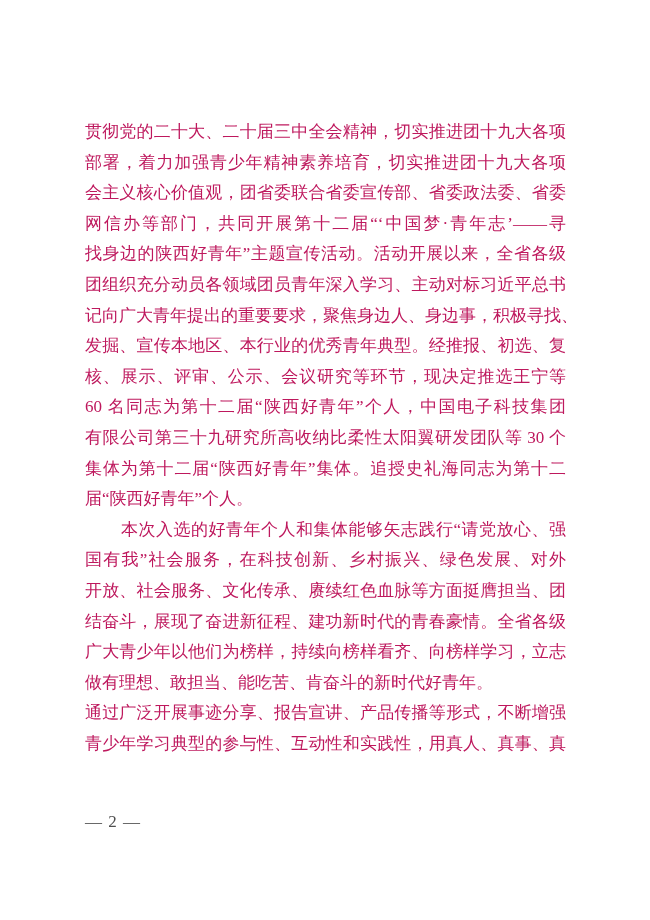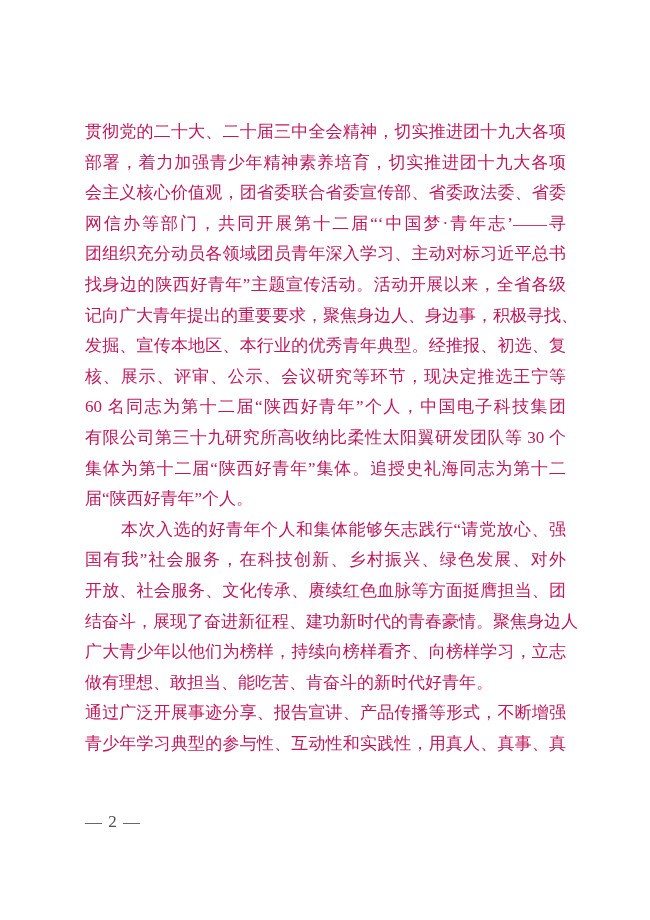--- a/index.html
+++ b/index.html
@@ -51,32 +51,32 @@
 </style>
 </head>
 <body>
 
 <div class="page">
   <div class="doc-body">
       <div class="line">贯彻党的二十大、二十届三中全会精神，切实推进团十九大各项</div>
       <div class="line">部署，着力加强青少年精神素养培育，切实推进团十九大各项</div>
       <div class="line">会主义核心价值观，团省委联合省委宣传部、省委政法委、省委</div>
       <div class="line">网信办等部门，共同开展第十二届“‘中国梦·青年志’——寻</div>
+      <div class="line">找身边的陕西好青年”主题宣传活动。活动开展以来，全省各级</div>
       <div class="line">团组织充分动员各领域团员青年深入学习、主动对标习近平总书</div>
-      <div class="line">找身边的陕西好青年”主题宣传活动。活动开展以来，全省各级</div>
       <div class="line">记向广大青年提出的重要要求，聚焦身边人、身边事，积极寻找、</div>
       <div class="line">发掘、宣传本地区、本行业的优秀青年典型。经推报、初选、复</div>
       <div class="line">核、展示、评审、公示、会议研究等环节，现决定推选王宁等</div>
       <div class="line">60 名同志为第十二届“陕西好青年”个人，中国电子科技集团</div>
       <div class="line">有限公司第三十九研究所高收纳比柔性太阳翼研发团队等 30 个</div>
       <div class="line">集体为第十二届“陕西好青年”集体。追授史礼海同志为第十二</div>
       <div class="line pend">届“陕西好青年”个人。</div>
       <div class="line indent">本次入选的好青年个人和集体能够矢志践行“请党放心、强</div>
       <div class="line">国有我”社会服务，在科技创新、乡村振兴、绿色发展、对外</div>
       <div class="line">开放、社会服务、文化传承、赓续红色血脉等方面挺膺担当、团</div>
-      <div class="line">结奋斗，展现了奋进新征程、建功新时代的青春豪情。聚焦身边人</div>
+      <div class="line">结奋斗，展现了奋进新征程、建功新时代的青春豪情。全省各级</div>
       <div class="line">广大青少年以他们为榜样，持续向榜样看齐、向榜样学习，立志</div>
       <div class="line pend">做有理想、敢担当、能吃苦、肯奋斗的新时代好青年。</div>
       <div class="line">通过广泛开展事迹分享、报告宣讲、产品传播等形式，不断增强</div>
       <div class="line">青少年学习典型的参与性、互动性和实践性，用真人、真事、真</div>
     </div>
   <div class="page-footer">— 2 —</div>
 </div>
 
 </body></html>

